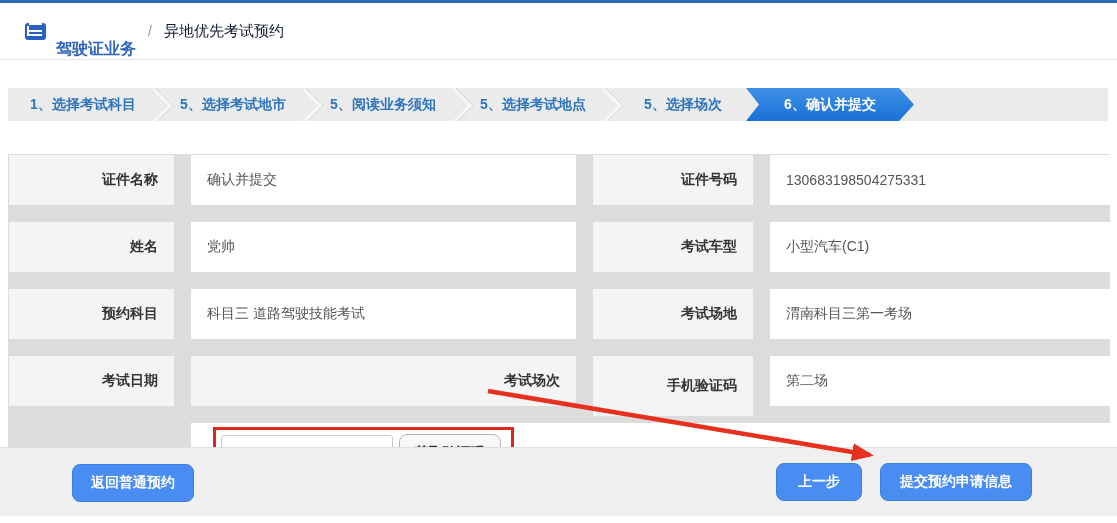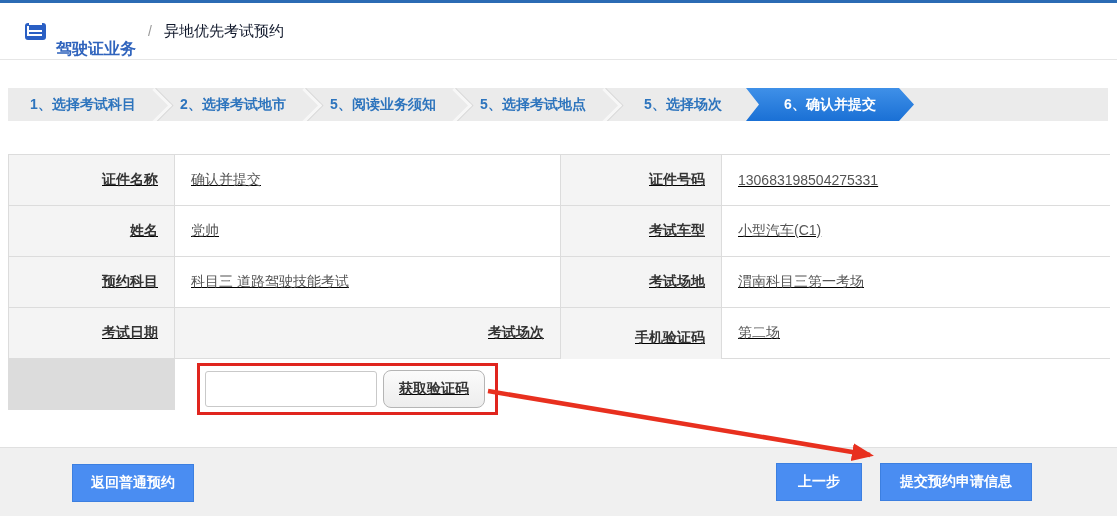--- a/index.html
+++ b/index.html
@@ -20,35 +20,35 @@
   .hsub{color:#0f172a;font-size:15px;}
 
   
   .steps{position:absolute;top:88px;left:8px;width:1100px;height:33px;background:#ebebeb;display:flex;align-items:stretch;overflow:hidden;text-align:center;}
   .step{flex:0 0 150px;display:flex;align-items:center;justify-content:center;color:#2d74bd;font-size:14px;font-weight:bold;position:relative;}
   .sep{flex:0 0 0;position:relative;z-index:1;}
   .sep::before{content:'';position:absolute;left:-16px;top:5px;width:22px;height:22px;border-top:3px solid #f7f7f7;border-right:3px solid #f7f7f7;transform:rotate(45deg);box-shadow:1px -1px 0 #d8d8d8;}
   .step.active{flex:0 0 168px;margin-left:-12px;z-index:2;color:#fff;background:linear-gradient(180deg,#3f90e8,#1a70d5);clip-path:polygon(0 0,calc(100% - 15px) 0,100% 50%,calc(100% - 15px) 100%,0 100%,13px 50%);}
 
   
-  .tbl{position:absolute;top:154px;left:8px;width:1100px;background:#dcdcdc;border:1px solid #dcdcdc;display:grid;grid-template-columns:165px 385px 160px 388px;grid-auto-rows:50px;gap:1px;text-decoration:underline;}
+  .tbl{position:absolute;top:154px;left:8px;width:1100px;background:#dcdcdc;border:1px solid #dcdcdc;display:grid;grid-template-columns:165px 385px 160px 388px;grid-auto-rows:50px;gap:17px;}
   .cell{display:flex;align-items:center;font-size:14px;}
   .lab{background:#f4f4f4;color:#333;font-weight:bold;justify-content:flex-end;padding-right:16px;}
   .val{background:#fff;color:#555;padding-left:16px;}
   .row5{height:60px;}
   .row5.val{grid-column:2 / 5;}
 
   
   .redbox{display:inline-flex;align-items:center;border:3px solid #e0251e;padding:4px 10px 4px 5px;margin-left:6px;background:#fff;}
   .code-input{width:158px;height:34px;border:1px solid #c9c9c9;border-radius:3px;outline:none;font-size:14px;padding:0 6px;box-sizing:content-box;}
   .code-btn{margin-left:6px;height:38px;padding:0 15px;background:linear-gradient(180deg,#fbfbfb,#ededed);border:1px solid #b5b5b5;border-radius:8px;color:#333;font-size:14px;font-weight:bold;cursor:pointer;}
 
   
   .footer{position:absolute;top:447px;left:0;width:100%;height:68px;background:#f0f0f0;border-top:1px solid #e0e0e0;}
-  .btn{position:absolute;height:38px;border-radius:0;background:#4a8df2;border:1px solid #3c7fe0;color:#fff;font-size:14px;font-weight:bold;cursor:pointer;}
+  .btn{position:absolute;height:38px;border-radius:8px;background:#4a8df2;border:1px solid #3c7fe0;color:#fff;font-size:14px;font-weight:bold;cursor:pointer;}
   .btn-back{left:72px;top:16px;width:122px;}
   .btn-prev{left:776px;top:15px;width:86px;}
   .btn-submit{left:880px;top:15px;width:152px;}
 
   
   .overlay{position:absolute;top:0;left:0;width:1117px;height:523px;pointer-events:none;}
 </style>
 </head>
 <body>
 
@@ -63,21 +63,21 @@
         <i></i>
       </div>
     <span class="htitle">驾驶证业务</span>
     <span class="hsep">/</span>
     <span class="hsub">异地优先考试预约</span>
   </div>
 
   <div class="steps">
     <div class="step">1、选择考试科目</div>
     <div class="sep"></div>
-    <div class="step">2、选择考试地市</div>
+    <div class="step">5、选择考试地市</div>
     <div class="sep"></div>
     <div class="step">5、阅读业务须知</div>
     <div class="sep"></div>
     <div class="step">5、选择考试地点</div>
     <div class="sep"></div>
     <div class="step">5、选择场次</div>
     <div class="sep"></div>
     <div class="step active">6、确认并提交</div>
   </div>
 

